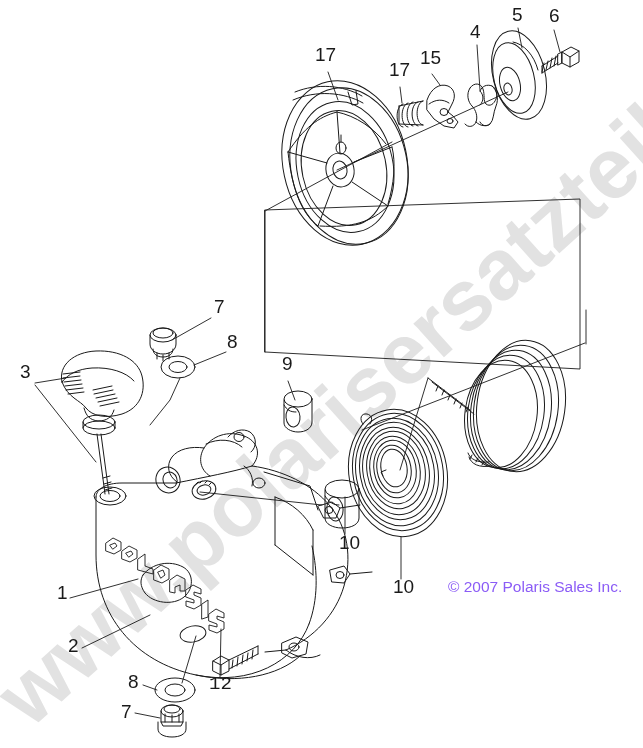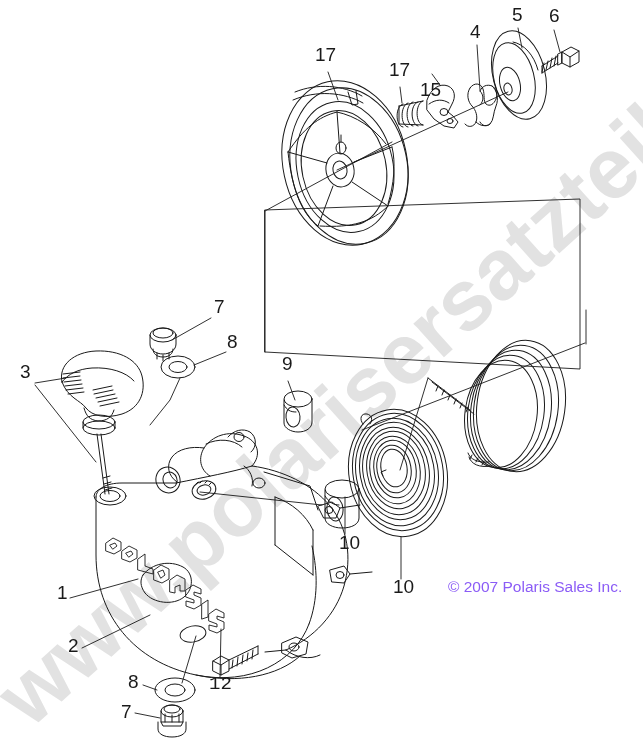--- a/index.html
+++ b/index.html
@@ -410,18 +410,18 @@
     <div class="callout" style="left:214px; top:297px;">7</div>
     <div class="callout" style="left:121px; top:702px;">7</div>
     <div class="callout" style="left:227px; top:332px;">8</div>
     <div class="callout" style="left:128px; top:672px;">8</div>
     <div class="callout" style="left:282px; top:354px;">9</div>
     <div class="callout" style="left:393px; top:577px;text-align:center;">10</div>
     <div class="callout" style="left:339px; top:533px;">10</div>
     <div class="callout" style="left:209px; top:675px;font-family:Liberation Mono, monospace;">12</div>
     <div class="callout" style="left:315px; top:45px;">17</div>
     <div class="callout" style="left:389px; top:60px;">17</div>
-    <div class="callout" style="left:420px; top:48px;margin-top:32px;">15</div>
+    <div class="callout" style="left:420px; top:48px;">15</div>
 
     <div class="copyright">© 2007 Polaris Sales Inc.</div>
   </div>
 
 </div>
 
 </body></html>

